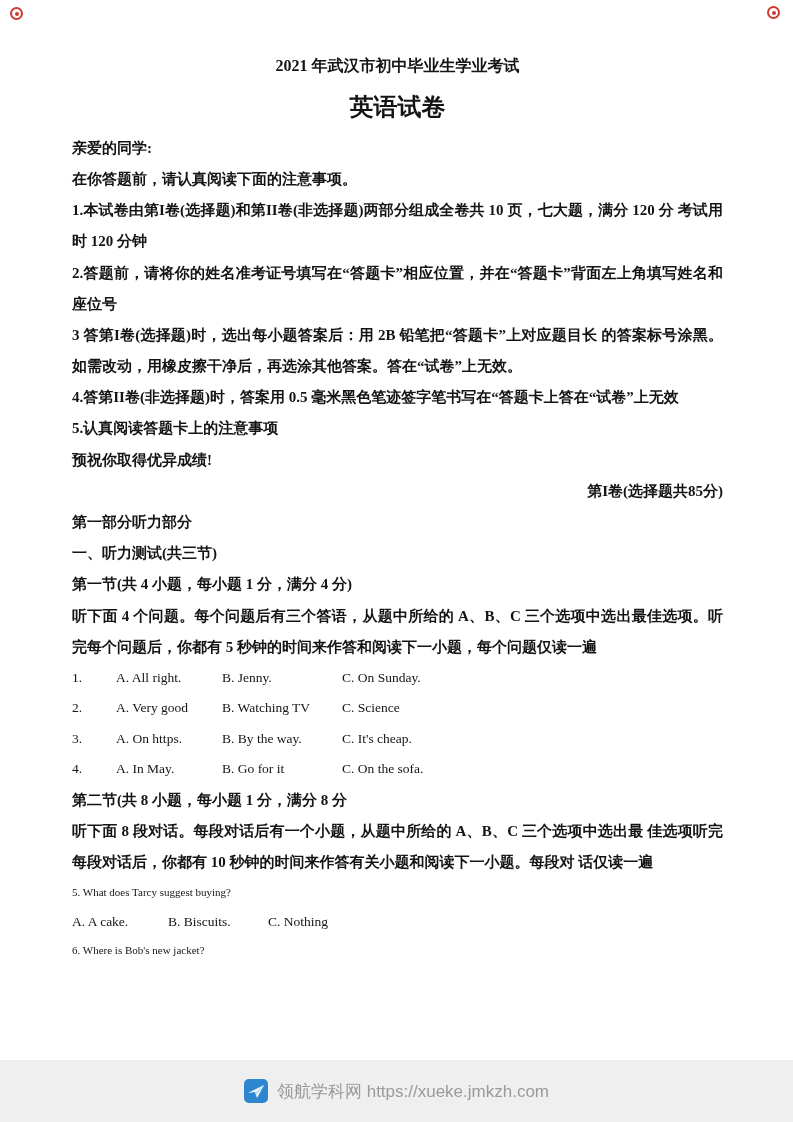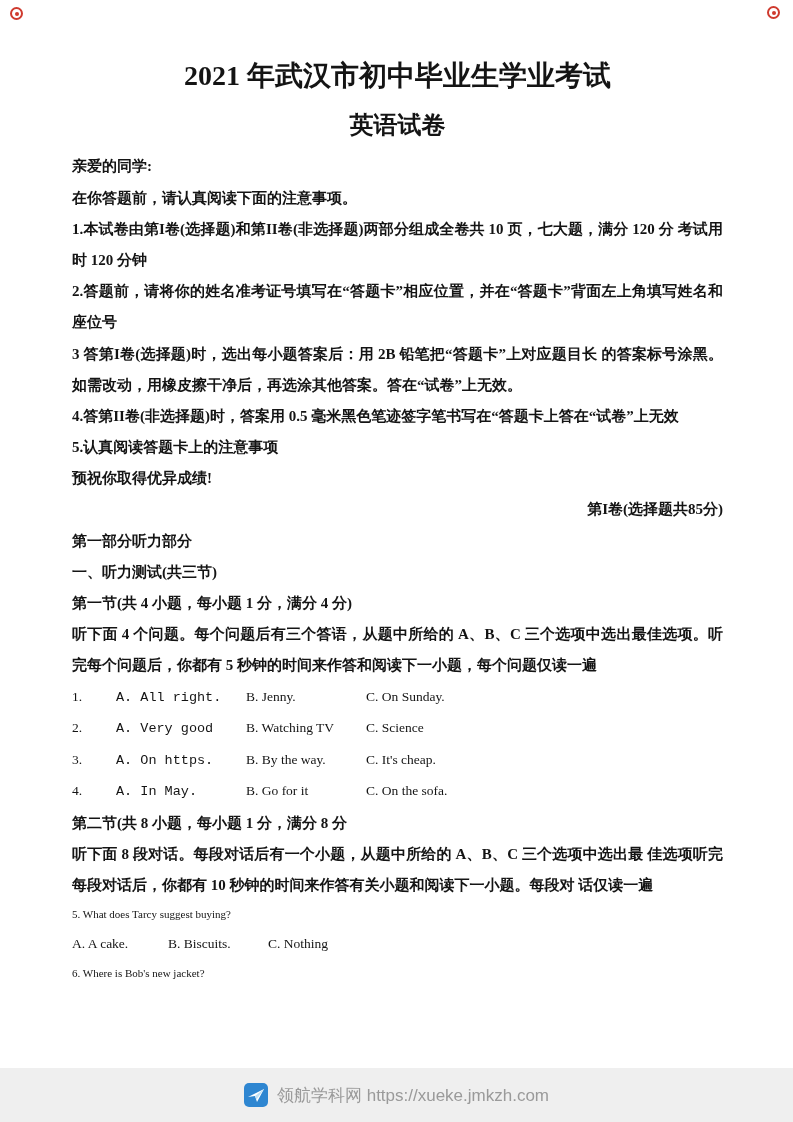--- a/index.html
+++ b/index.html
@@ -11,21 +11,21 @@
     margin: 0 auto;
     background: #ffffff;
     font-family: "Liberation Serif", "DejaVu Serif", serif;
     color: #141414;
     overflow: hidden;
   }
   .content { padding: 54px 70px 0 72px; }
 
   .title {
     text-align: center;
-    font-size: 28px;
+    font-size: 16px;
     font-weight: 700;
     line-height: 1.55;
   }
   .subtitle {
     text-align: center;
     font-size: 24px;
     font-weight: 700;
     margin-top: 12px;
     margin-bottom: 10px;
   }
@@ -39,22 +39,22 @@
 
   .qrow {
     display: flex;
     align-items: baseline;
     font-size: 13.5px;
     font-weight: 400;
     padding: 8px 0 9px 0;
     line-height: 1;
   }
   .qn  { width: 44px;  flex: 0 0 auto; }
-  .qa  { width: 106px; flex: 0 0 auto; font-family: Liberation Mono, monospace; }
-  .qb  { width: 120px; flex: 0 0 auto; margin-left: 24px; }
+  .qa  { width: 106px; flex: 0 0 auto; }
+  .qb  { width: 120px; flex: 0 0 auto; }
   .qc  { flex: 1 1 auto; }
 
   .qline {
     font-size: 11px;
     font-weight: 400;
     padding: 8px 0 9px 0;
     line-height: 1;
   }
   .optrow5 {
     display: flex;
@@ -83,21 +83,21 @@
     margin: -2px 0 0 -2px;
     background: #cf3a2e;
     border-radius: 50%;
   }
   .corner-left  { left: 10px; top: 7px; }
   .corner-right { right: 13px; top: 6px; }
 
   .footer {
     position: absolute;
     left: 0; right: 0; bottom: 0;
-    height: 54px;
+    height: 62px;
     background: #efefef;
     display: flex;
     align-items: center;
     justify-content: center;
     gap: 9px;
     font-family: "Liberation Sans", "DejaVu Sans", sans-serif;
     font-size: 17px;
     color: #9a9a9a;
   }
   .logo {

